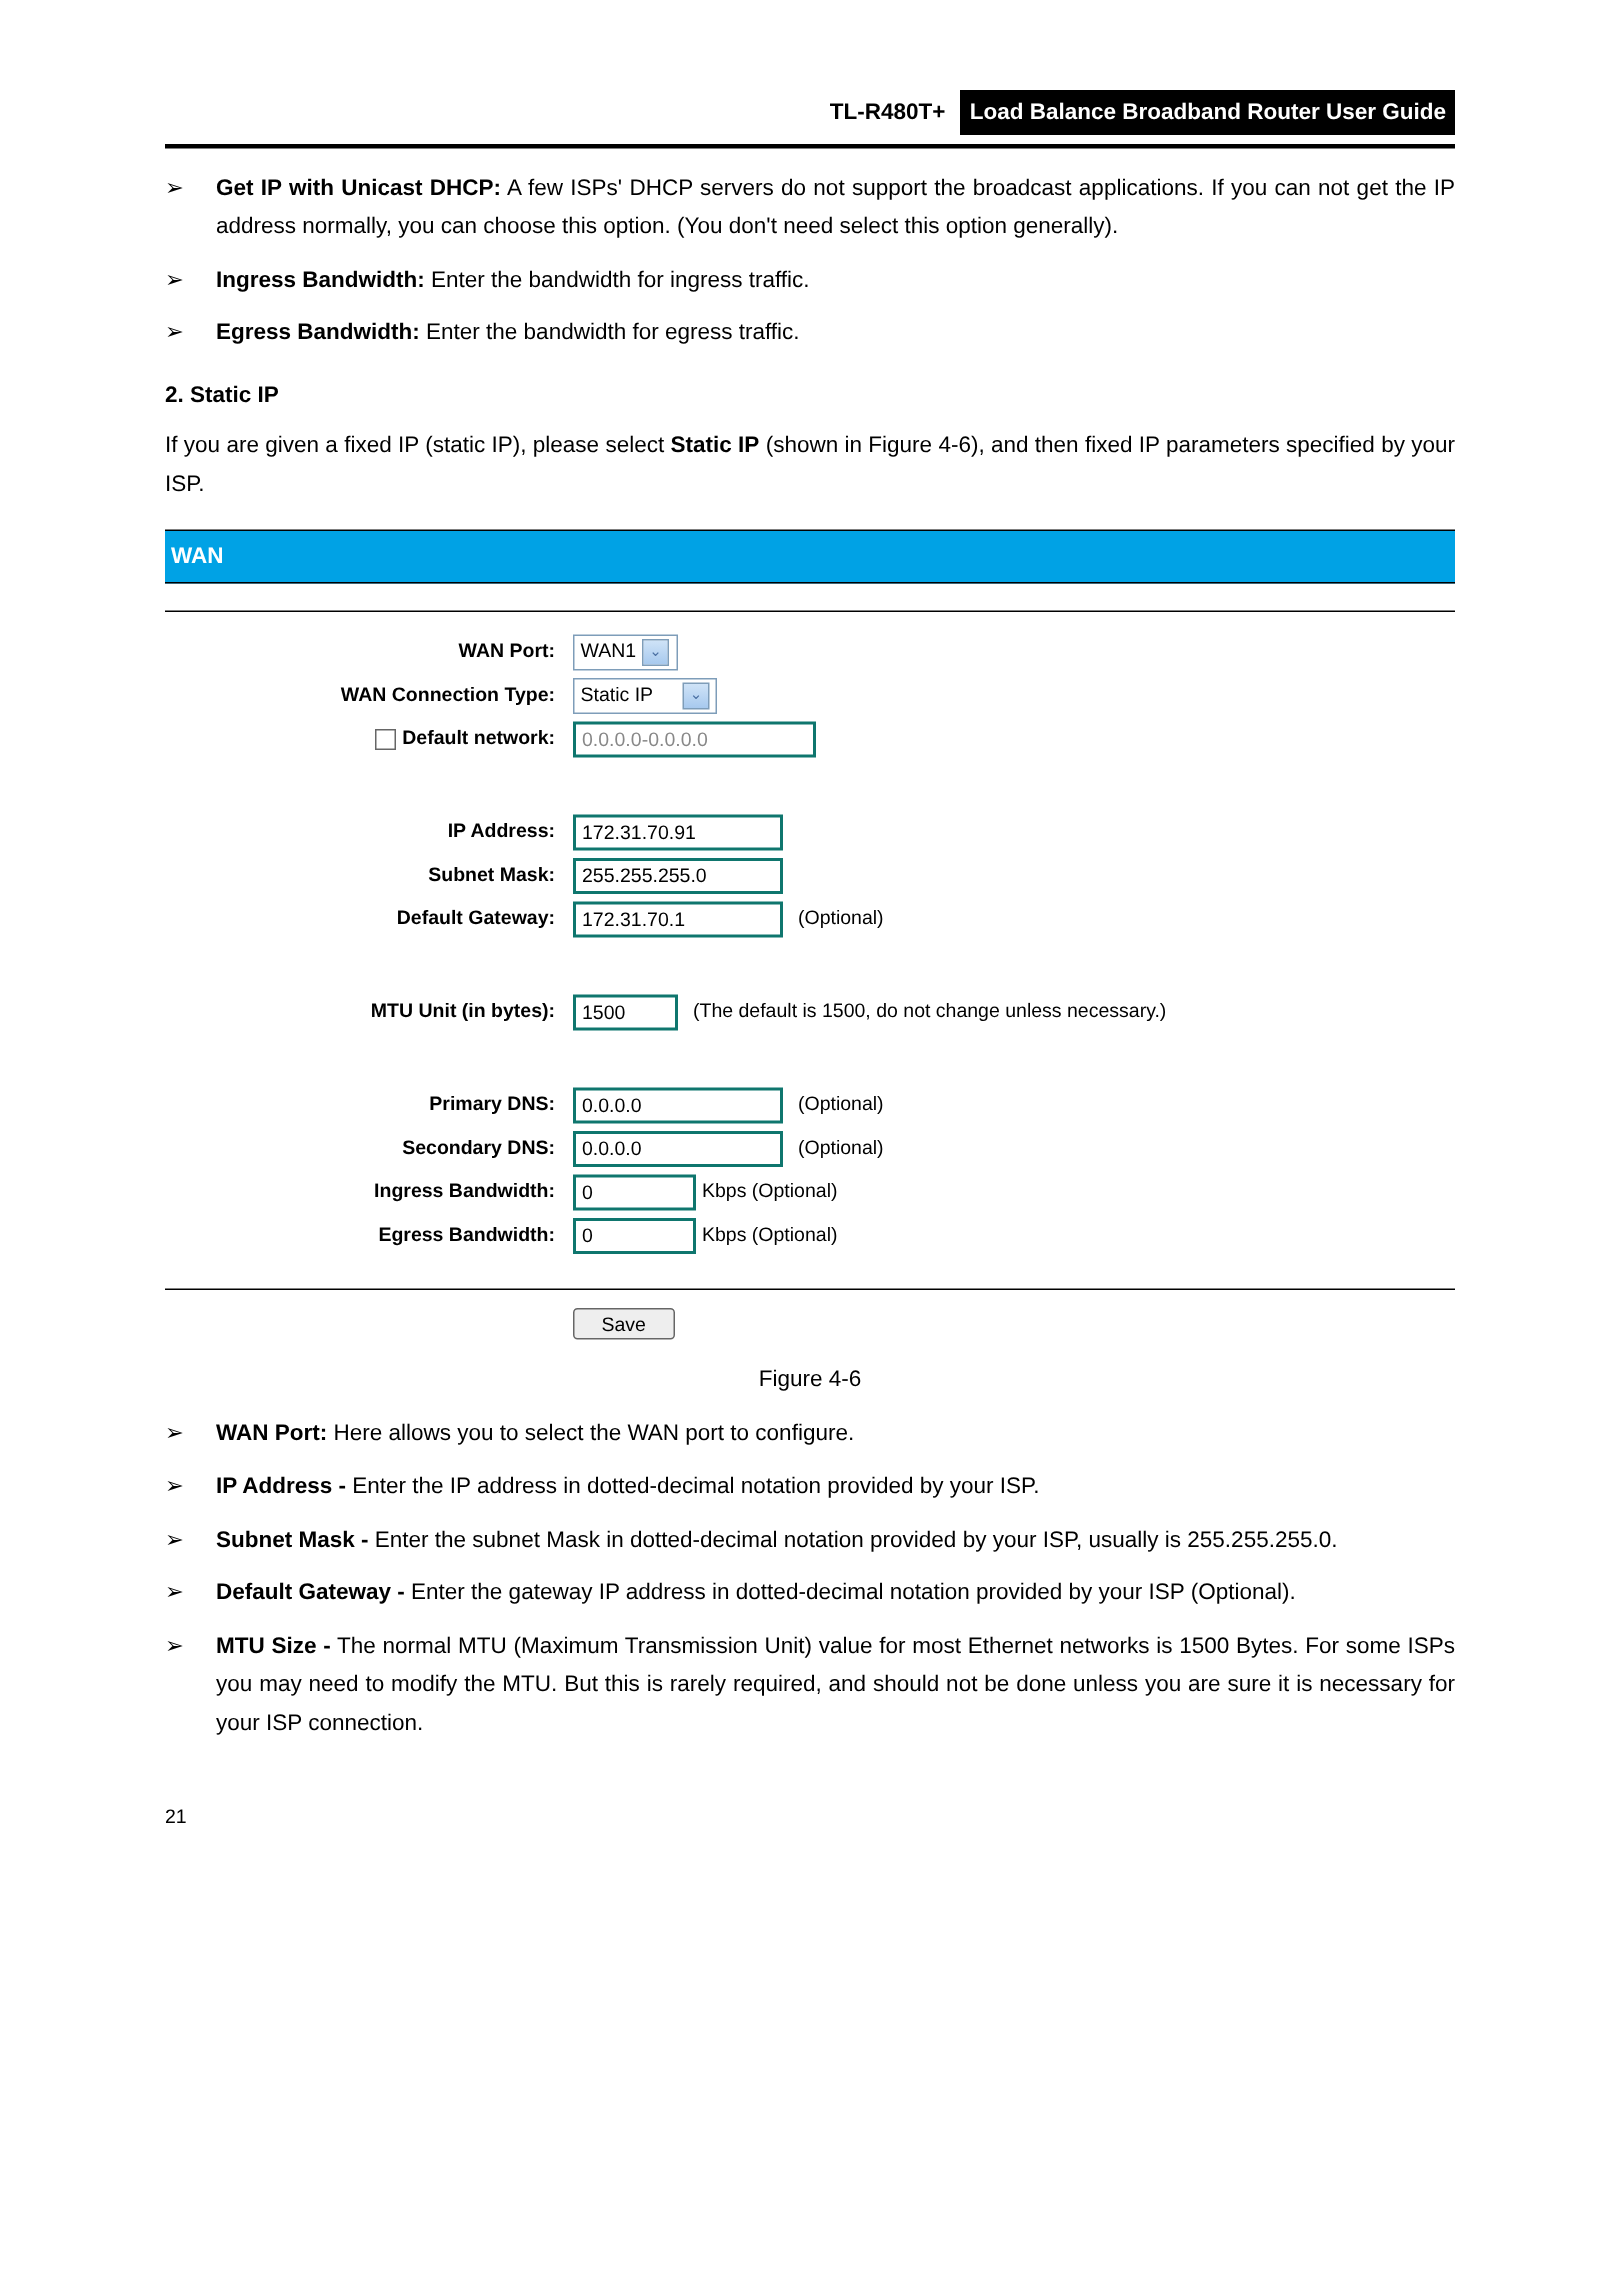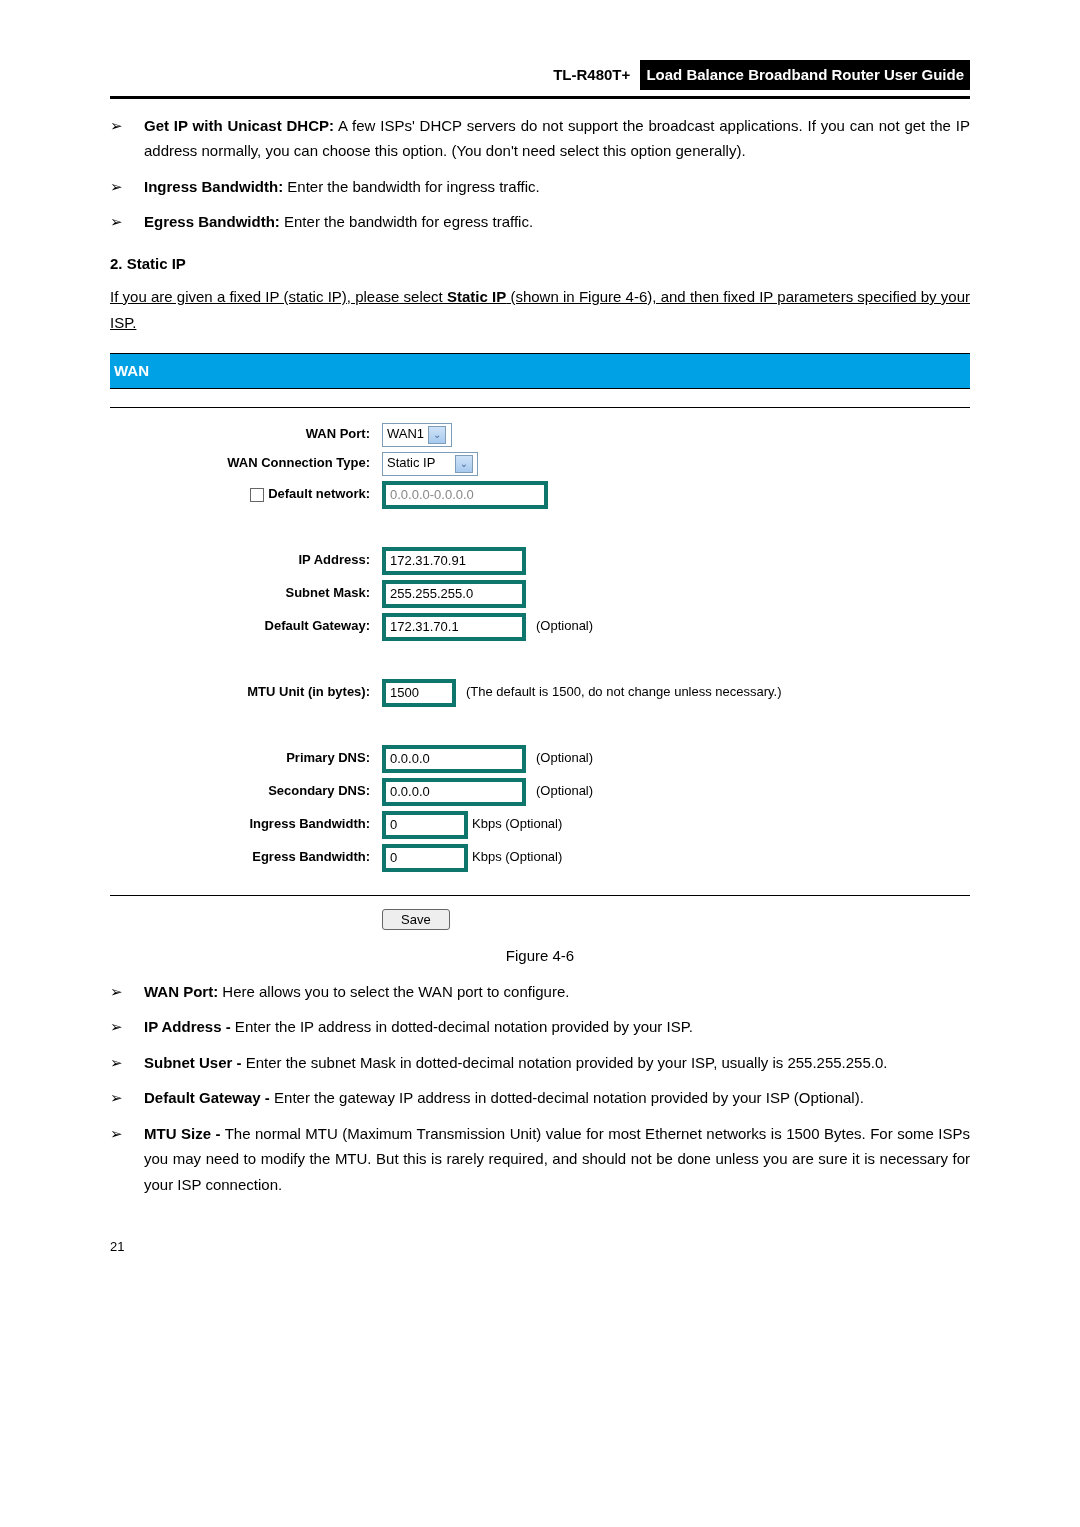--- a/index.html
+++ b/index.html
@@ -52,21 +52,20 @@
     top: 0;
   }
   .bold { font-weight: bold; }
   .section-num {
     font-weight: bold;
     margin: 12px 0 8px 0;
   }
   .para {
     text-align: justify;
     margin-bottom: 16px;
-    text-decoration: underline;
   }
   .figure-box {
     margin: 18px 0 8px 0;
     border-top: 1px solid #000;
   }
   .section-head {
     background: #00a2e5;
     color: #fff;
     font-weight: bold;
     padding: 4px 4px;
@@ -92,21 +91,21 @@
     font-size: 13px;
     padding-right: 12px;
     color: #000;
   }
   .form-label .checkbox {
     display:inline-block;
     width:12px;height:12px;border:1px solid #666;
     vertical-align:middle;margin-right:4px;background:#fff;
   }
   .inp {
-    border: 4px solid #0f766e;
+    border: 2px solid #0f766e;
     background: #fff;
     font-family: Arial, sans-serif;
     font-size: 13px;
     padding: 1px 4px;
     height: 18px;
     box-sizing: content-box;
   }
   .inp.disabled {
     color: #888;
   }
@@ -260,18 +259,18 @@
   <div class="save-area">
     <button class="btn">Save</button>
   </div>
 </div>
 
 <div class="figure-caption">Figure 4-6</div>
 
 <ul class="bullets">
   <li><span class="bold">WAN Port:</span><span> Here allows you to select the WAN port to configure.</span></li>
   <li><span class="bold">IP Address -</span><span> Enter the IP address in dotted-decimal notation provided by your ISP.</span></li>
-  <li><span class="bold">Subnet User -</span><span> Enter the subnet Mask in dotted-decimal notation provided by your ISP, usually is 255.255.255.0.</span></li>
+  <li><span class="bold">Subnet Mask -</span><span> Enter the subnet Mask in dotted-decimal notation provided by your ISP, usually is 255.255.255.0.</span></li>
   <li><span class="bold">Default Gateway -</span><span> Enter the gateway IP address in dotted-decimal notation provided by your ISP (Optional).</span></li>
   <li><span class="bold">MTU Size -</span><span> The normal MTU (Maximum Transmission Unit) value for most Ethernet networks is 1500 Bytes. For some ISPs you may need to modify the MTU. But this is rarely required, and should not be done unless you are sure it is necessary for your ISP connection.</span></li>
 </ul>
 
 <div class="page-num">21</div>
 
 </body></html>

